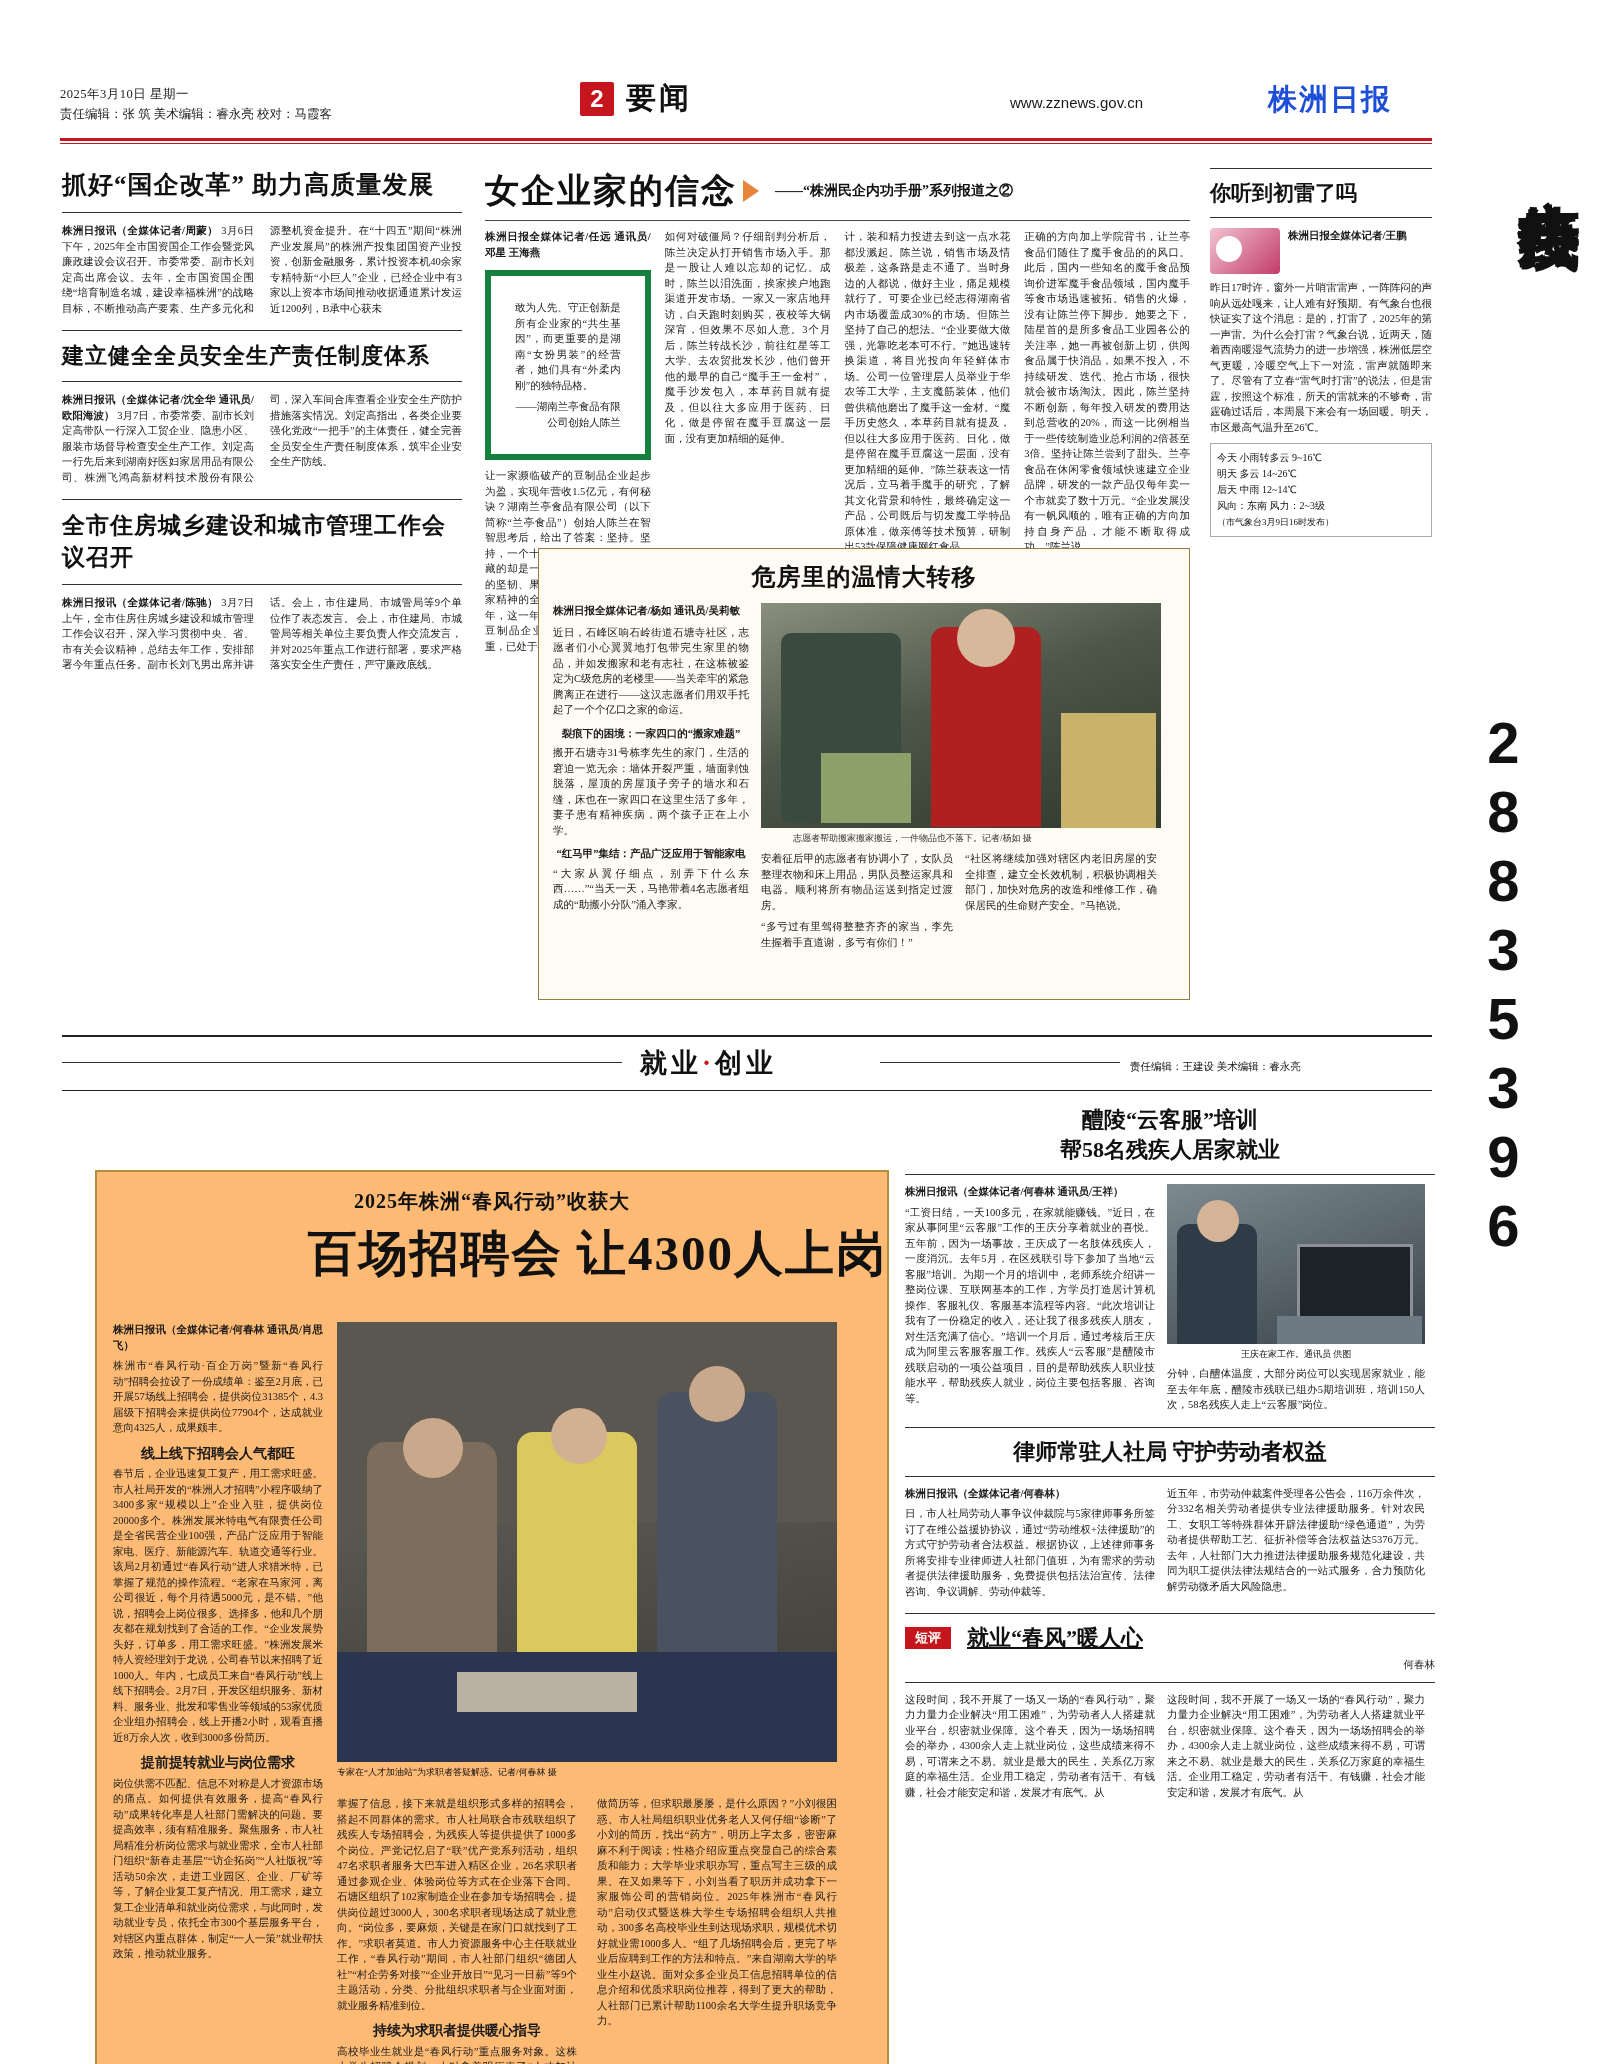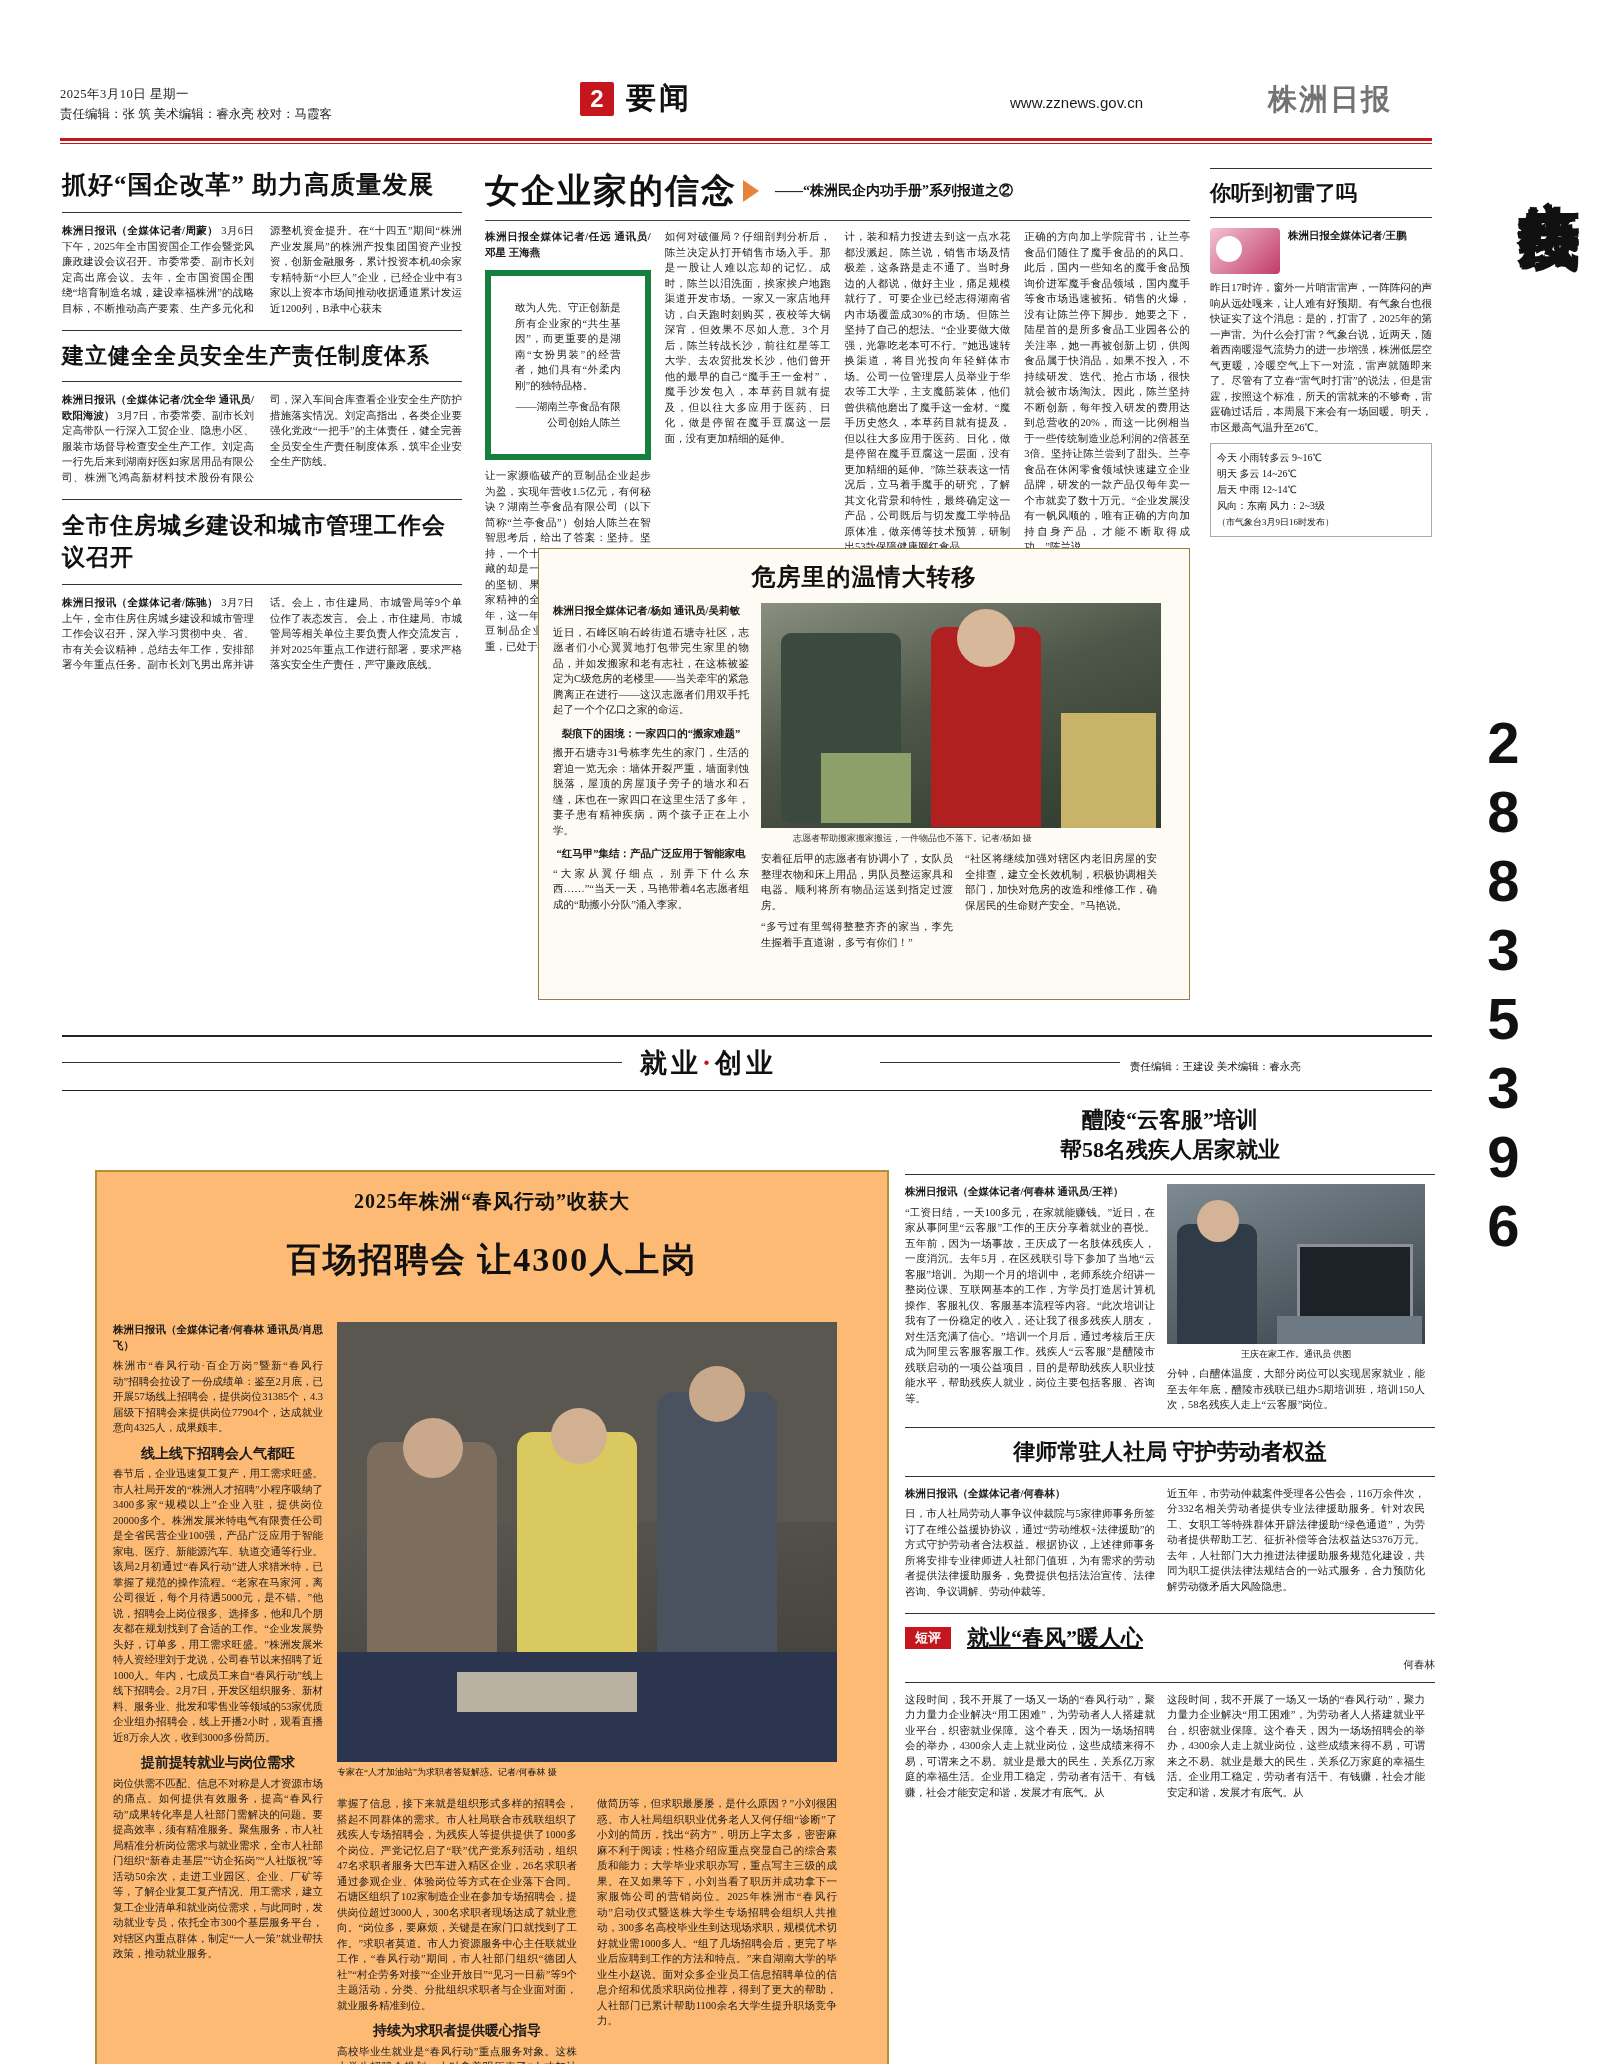--- a/index.html
+++ b/index.html
@@ -12,21 +12,21 @@
 
   
   .masthead{position:absolute;left:60px;top:84px;width:1370px;}
   .mh-left{position:absolute;left:0;top:0;font-size:12.5px;line-height:20px;color:#222;}
   .mh-left .l1{letter-spacing:.5px;}
   .mh-center{position:absolute;left:520px;top:-6px;display:flex;align-items:center;gap:12px;}
   .pagenum{width:34px;height:34px;background:#c4161c;color:#fff;font-size:24px;font-weight:bold;
            display:flex;align-items:center;justify-content:center;font-family:"Liberation Sans",sans-serif;border-radius:2px;}
   .sect-name{font-size:30px;font-weight:bold;letter-spacing:3px;}
   .mh-url{position:absolute;left:950px;top:10px;font-size:15px;color:#1a1a1a;font-family:"Liberation Sans",sans-serif;}
-  .mh-logo{position:absolute;left:1208px;top:-4px;font-size:29px;font-weight:bold;color:#737373;letter-spacing:2px;}
+  .mh-logo{position:absolute;left:1208px;top:-4px;font-size:29px;font-weight:bold;color:#1d4ed8;letter-spacing:2px;}
   .mh-rule{position:absolute;left:60px;top:138px;width:1372px;height:3px;background:#c4161c;}
   .mh-rule2{position:absolute;left:60px;top:143px;width:1372px;height:1px;background:#c4161c;}
 
   
   .adstrip{position:absolute;left:1448px;top:150px;width:150px;height:1760px;}
   .adstrip .cn{position:absolute;left:8px;top:0;width:132px;font-size:62px;font-weight:bold;
       line-height:78px;letter-spacing:2px;color:#111;writing-mode:vertical-rl;text-orientation:upright;
       font-family:"Liberation Serif",serif;}
   .adstrip .num{position:absolute;left:22px;top:560px;font-size:58px;font-weight:bold;color:#111;
       writing-mode:vertical-rl;text-orientation:upright;letter-spacing:4px;font-family:"Liberation Sans",sans-serif;}
@@ -66,21 +66,21 @@
   .bandtitle{position:absolute;left:640px;top:1045px;font-size:27px;font-weight:bold;letter-spacing:4px;}
   .bandtitle .dot{color:#c4161c;}
   .bandmeta{position:absolute;left:1130px;top:1060px;font-size:10.5px;}
   .bandline-l{position:absolute;left:62px;top:1062px;width:560px;height:1px;background:#333;}
   .bandline-r{position:absolute;left:880px;top:1062px;width:240px;height:1px;background:#333;}
   .bandrule2{position:absolute;left:62px;top:1090px;width:1370px;height:1px;background:#222;}
 
   
   .bigbox{position:absolute;left:95px;top:1170px;width:790px;height:935px;border:2px solid #b38f3c;background:#fdba74;}
   .bb-over{text-align:center;font-size:20px;font-weight:bold;margin-top:16px;letter-spacing:1px;}
-  .bb-main{text-align:center;font-size:34px;font-weight:bold;letter-spacing:2px;margin-top:22px;}
+  .bb-main{text-align:right;font-size:49px;font-weight:bold;letter-spacing:2px;margin-top:6px;}
   .bb-photo{position:absolute;left:240px;top:150px;width:500px;height:440px;
       background:linear-gradient(170deg,#6e6a63,#3b3a36);overflow:hidden;}
   .bb-cap{position:absolute;left:240px;top:594px;width:500px;font-size:9px;line-height:13px;}
 
   
   .br{position:absolute;left:905px;top:1105px;width:530px;}
   .br h3{margin:0;font-size:22px;font-weight:bold;text-align:center;line-height:30px;}
   .br .rphoto{background:linear-gradient(160deg,#7d8a91,#39424a);}
   .smallcap{font-size:9px;line-height:12px;text-align:center;}
 

